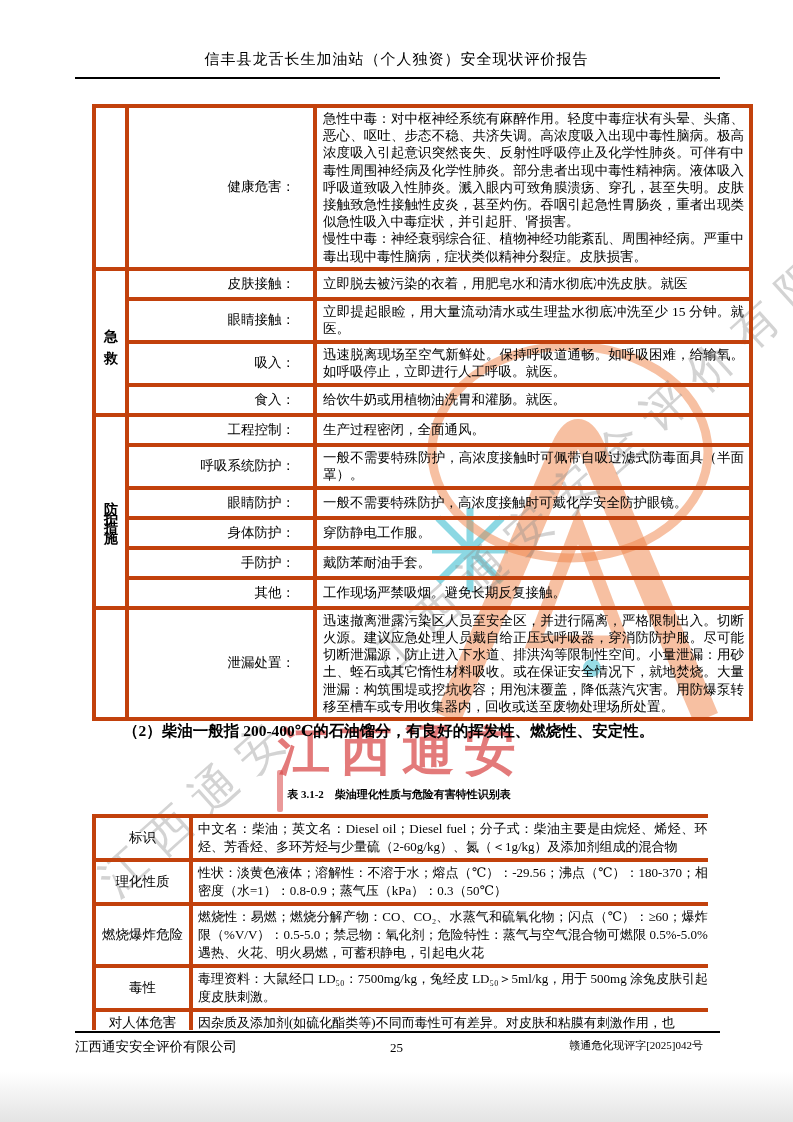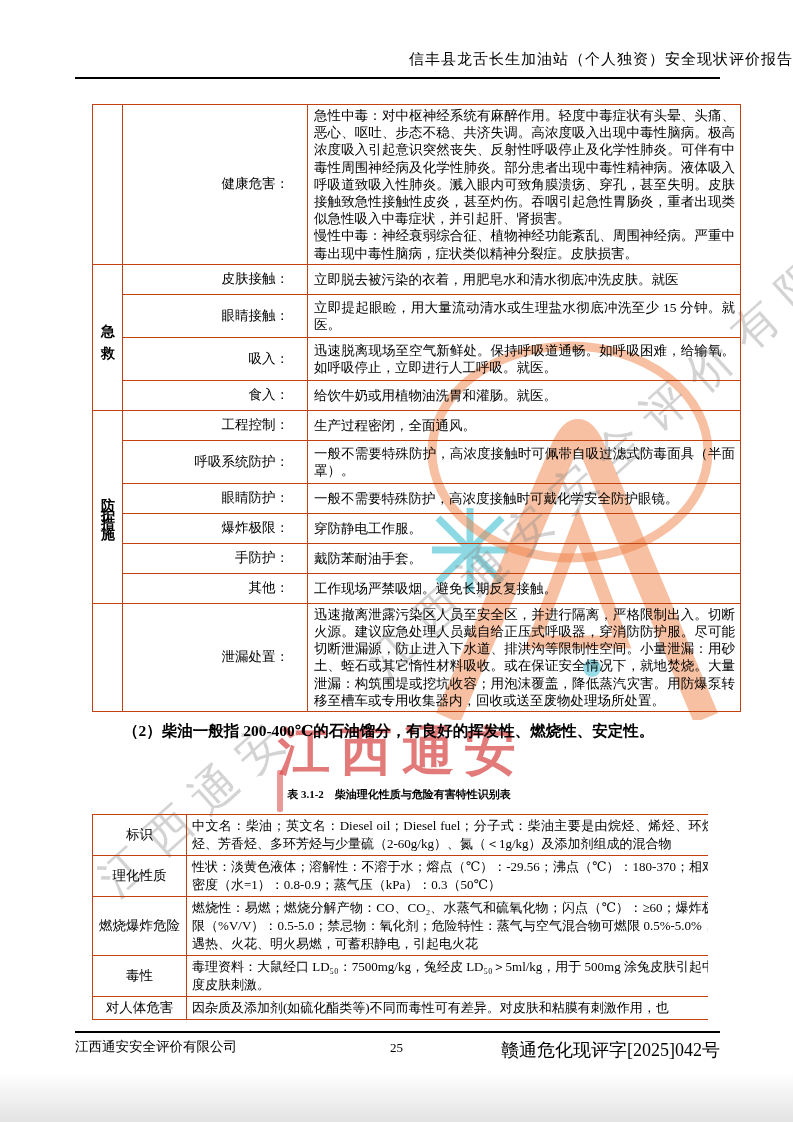--- a/index.html
+++ b/index.html
@@ -15,31 +15,31 @@
   .wm-diag1{left:355px;top:645px;}
   .wm-diag2{left:86px;top:864px;}
   .wm-red{position:absolute;left:278px;top:724px;font-size:52px;line-height:56px;font-weight:bold;
           letter-spacing:10px;color:rgba(216,70,70,0.72);}
   .wm-red-partial{position:absolute;left:277px;top:770px;width:6px;height:42px;
           background:rgba(216,70,70,0.55);border-radius:2px;}
   .scan-shade{position:absolute;left:0;right:0;bottom:0;height:50px;
           background:linear-gradient(rgba(255,255,255,0),rgba(205,205,205,0.55));z-index:2;pointer-events:none;}
 
   
-  .header-title{position:absolute;top:50px;left:0;width:100%;text-align:right;
+  .header-title{position:absolute;top:50px;left:0;width:100%;text-align:center;
                 font-size:15px;letter-spacing:1px;}
   .header-rule{position:absolute;top:77px;left:75px;width:645px;height:2px;background:#000;}
   .footer-rule{position:absolute;top:1031px;left:75px;width:645px;height:2px;background:#000;}
   .footer-left{position:absolute;top:1038px;left:75px;font-size:13.5px;}
   .footer-center{position:absolute;top:1040px;left:0;width:100%;text-align:center;font-size:13px;}
-  .footer-right{position:absolute;top:1038px;right:73px;font-size:18px;}
+  .footer-right{position:absolute;top:1038px;right:90px;font-size:11px;}
 
   
   table{border-collapse:collapse;table-layout:fixed;}
-  td{border:1px solid #c2410c;vertical-align:middle;overflow:hidden;}
+  td{border:4px solid #c2410c;vertical-align:middle;overflow:hidden;}
 
   .t1{position:absolute;left:92px;top:104px;width:614px;}
   .t1 td{font-size:13.5px;}
   .t1 .gcell{width:29px;text-align:center;font-weight:bold;font-size:14px;padding:0;}
   .t1 .lcell{width:164px;text-align:right;padding:1px 18px 1px 2px;}
   .t1 .ccell{width:421px;text-align:justify;padding:2px 5px 2px 6px;line-height:17.2px;}
   .t1 tr.h1{height:30px;} .t1 tr.h2{height:43px;padding-left:44px;}
   .vlabel{writing-mode:vertical-lr;text-orientation:upright;display:inline-block;}
   .vl-gap-lg{letter-spacing:22px;}
   .vl-gap-sm{letter-spacing:10px;}
@@ -121,21 +121,21 @@
     </tr>
     <tr class="h2">
       <td class="lcell">呼吸系统防护：</td>
       <td class="ccell">一般不需要特殊防护，高浓度接触时可佩带自吸过滤式防毒面具（半面罩）。</td>
     </tr>
     <tr class="h1">
       <td class="lcell">眼睛防护：</td>
       <td class="ccell">一般不需要特殊防护，高浓度接触时可戴化学安全防护眼镜。</td>
     </tr>
     <tr class="h1">
-      <td class="lcell">爆炸极限：</td>
+      <td class="lcell">身体防护：</td>
       <td class="ccell">穿防静电工作服。</td>
     </tr>
     <tr class="h1">
       <td class="lcell">手防护：</td>
       <td class="ccell">戴防苯耐油手套。</td>
     </tr>
     <tr class="h1">
       <td class="lcell">其他：</td>
       <td class="ccell">工作现场严禁吸烟。避免长期反复接触。</td>
     </tr>

